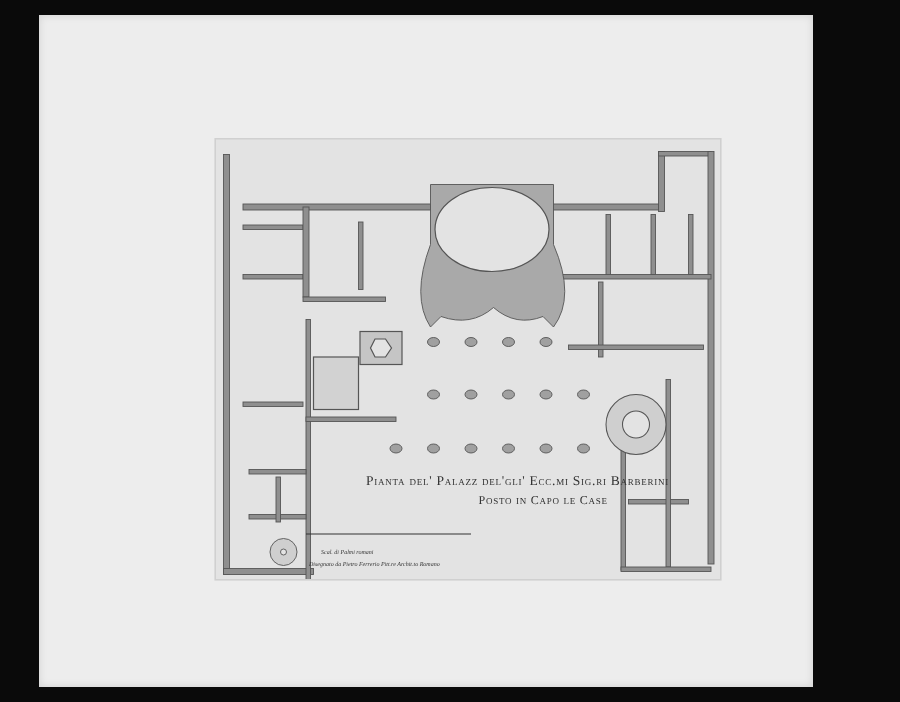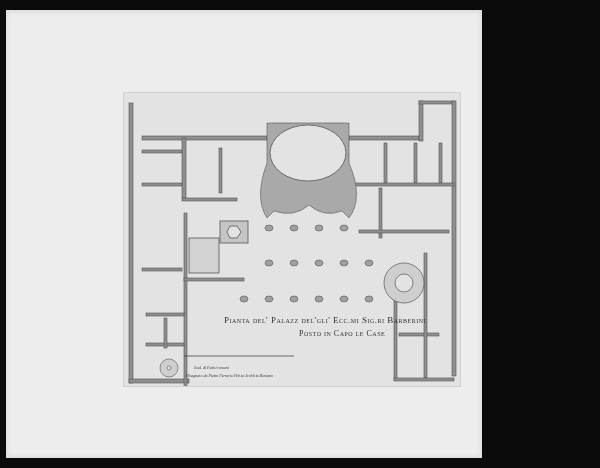--- a/index.html
+++ b/index.html
@@ -1,17 +1,17 @@
 <!DOCTYPE html>
 <html><head>
 <meta charset="utf-8">
 <style>
   html,body{margin:0;padding:0;}
   body{width:600px;height:468px;background:#0a0a0a;position:relative;overflow:hidden;font-family:"Liberation Serif",serif;}
-  .sheet{position:absolute;left:6px;top:10px;width:476px;height:448px;background:#ededed;box-shadow:inset 0 0 6px rgba(0,0,0,.12);}
+  .sheet{position:absolute;left:26px;top:10px;width:516px;height:448px;background:#ededed;box-shadow:inset 0 0 6px rgba(0,0,0,.12);}
   .plate{position:absolute;left:117px;top:82px;width:336px;height:293px;background:#e3e3e3;border:1px solid #d0d0d0;}
   .plate svg{position:absolute;left:0;top:0;}
   .title{position:absolute;left:100px;top:222px;font-size:9px;letter-spacing:.5px;color:#333;white-space:nowrap;font-variant:small-caps;}
   .subtitle{position:absolute;left:175px;top:236px;font-size:8px;letter-spacing:.5px;color:#333;white-space:nowrap;font-variant:small-caps;text-align:center;}
   .scale-label{position:absolute;left:70px;top:272px;font-size:4px;font-style:italic;color:#333;white-space:nowrap;}
   .engraver{position:absolute;left:62px;top:280px;font-size:4px;font-style:italic;color:#333;white-space:nowrap;}
 </style>
 </head>
 <body>
 

